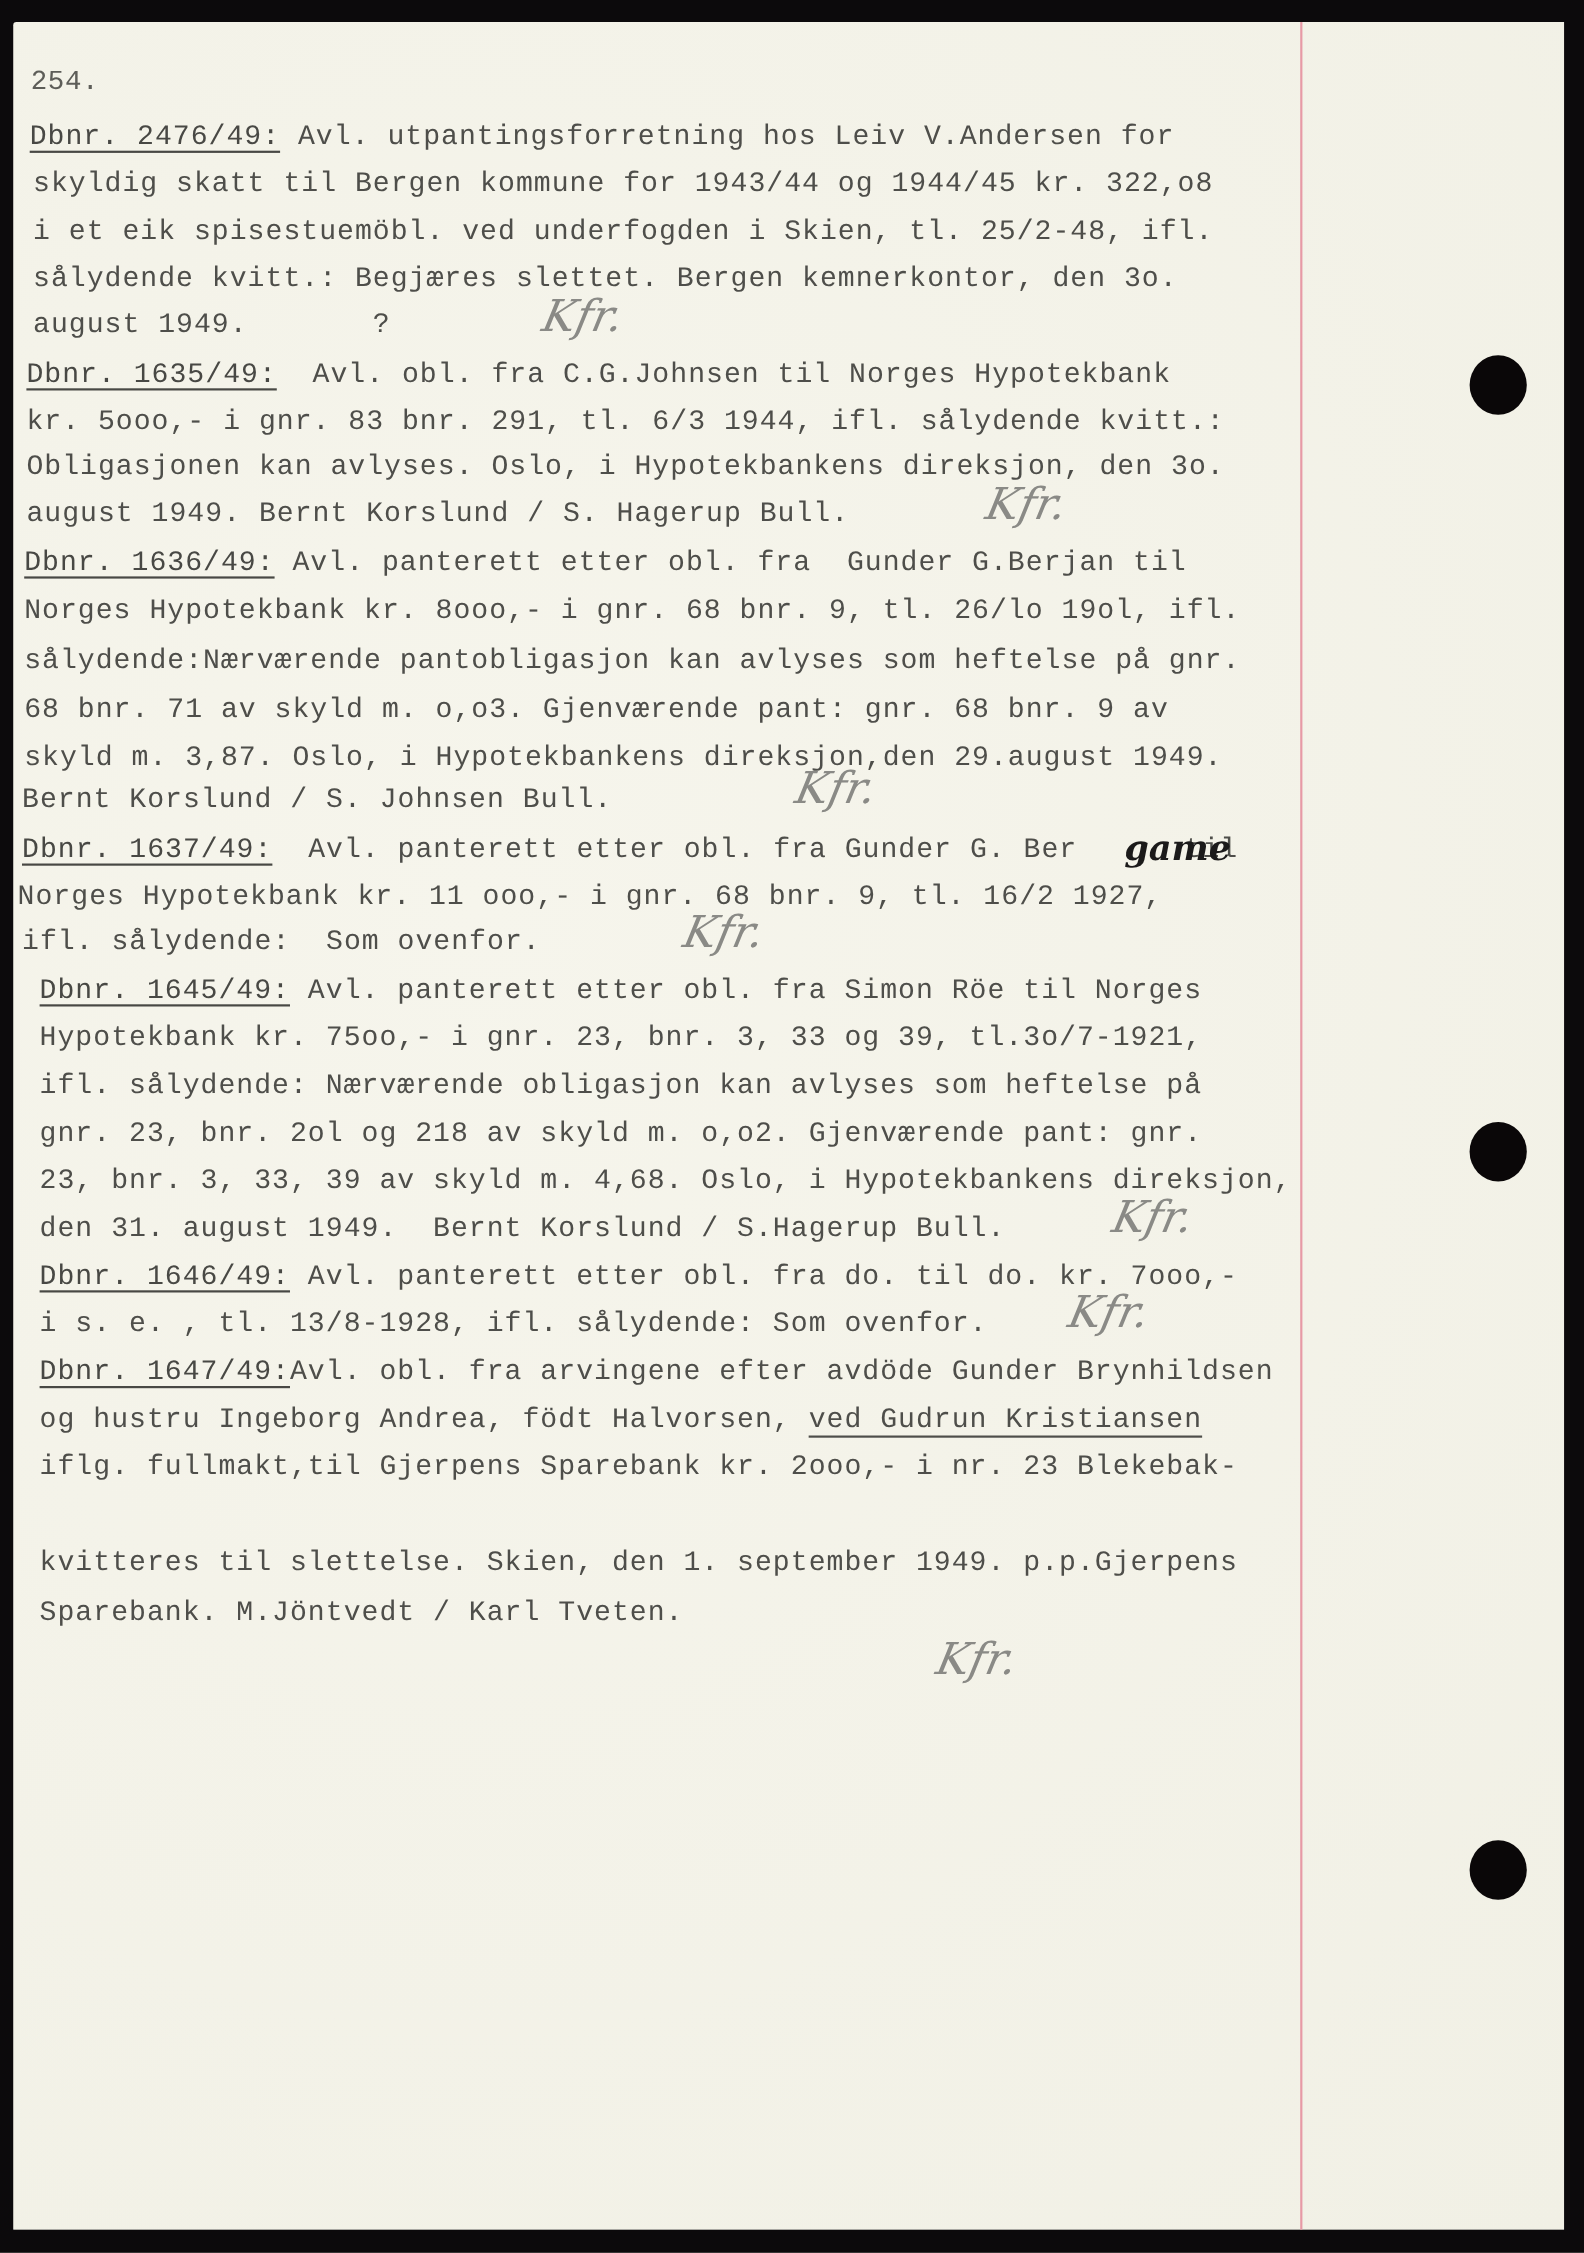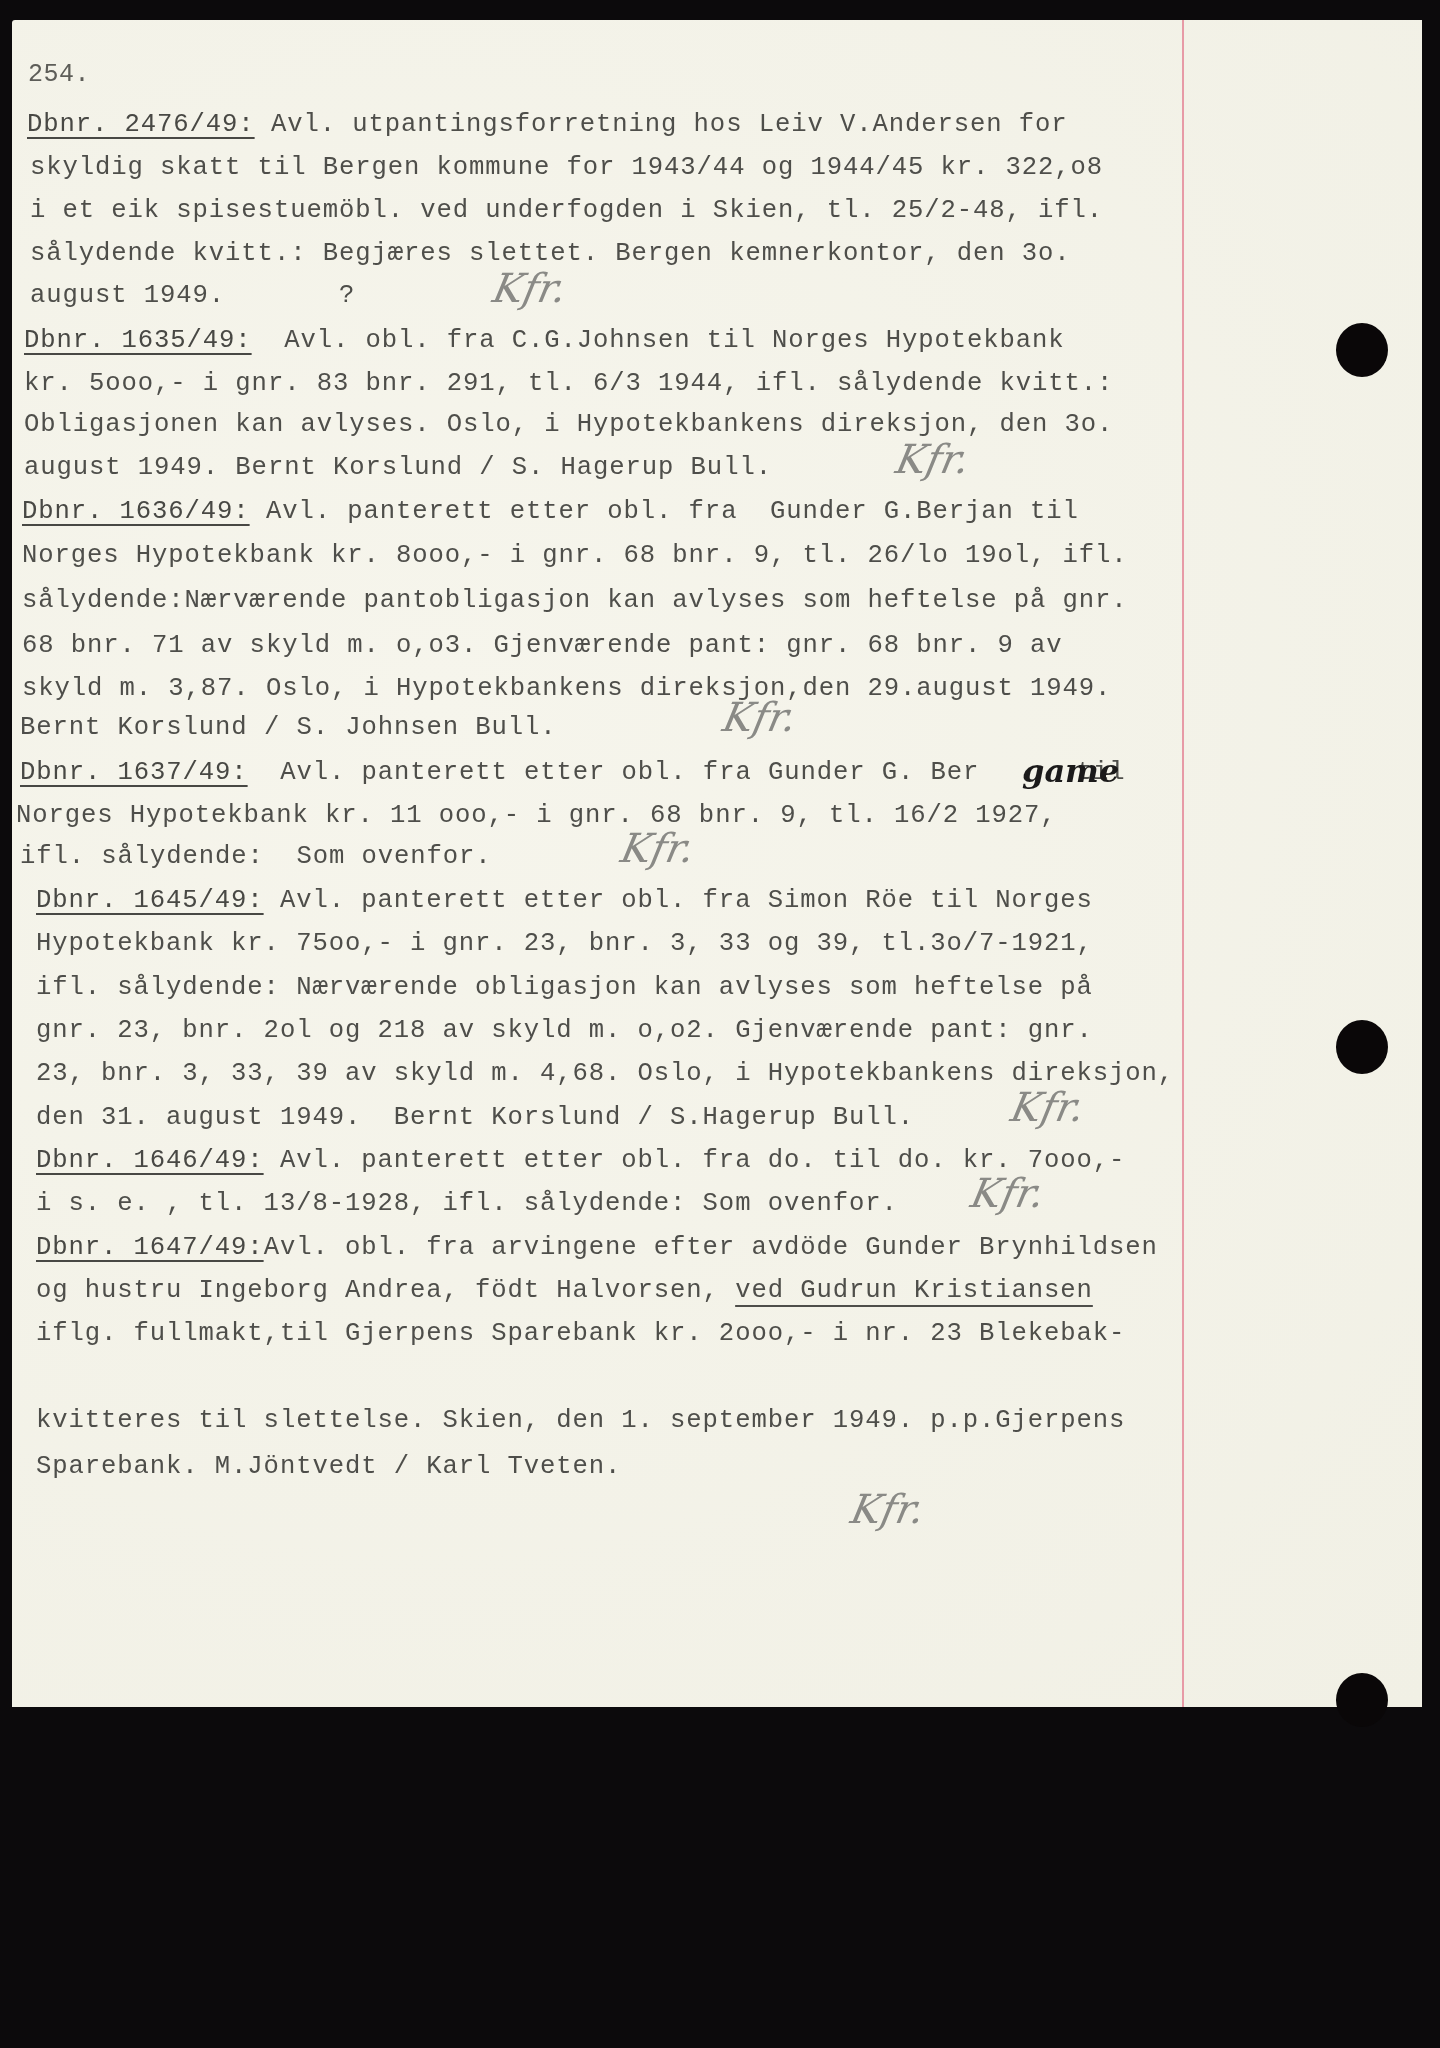--- a/index.html
+++ b/index.html
@@ -1,21 +1,21 @@
 <!DOCTYPE html>
 <html><head>
 <meta charset="utf-8">
 <style>
   html, body { margin:0; padding:0; }
   body {
     width:1440px; height:2048px; background:#0c0a0c; position:relative; overflow:hidden;
     font-family:"Liberation Mono", "DejaVu Sans Mono", monospace;
   }
   .paper {
-    position:absolute; left:12px; top:20px; width:1410px; height:1687px;
+    position:absolute; left:12px; top:20px; width:1410px; height:2007px;
     background:#f4f3ea;
     background-image: radial-gradient(ellipse at 30% 40%, #f6f5ec 0%, #f1f0e5 100%);
     border-radius:3px 0 0 0;
   }
   .margin-line {
     position:absolute; left:1170px; top:0; width:2px; height:100%;
     background:#e79aa6;
   }
   .hole {
     position:absolute; width:52px; height:54px; border-radius:50%; background:#0a0708;

